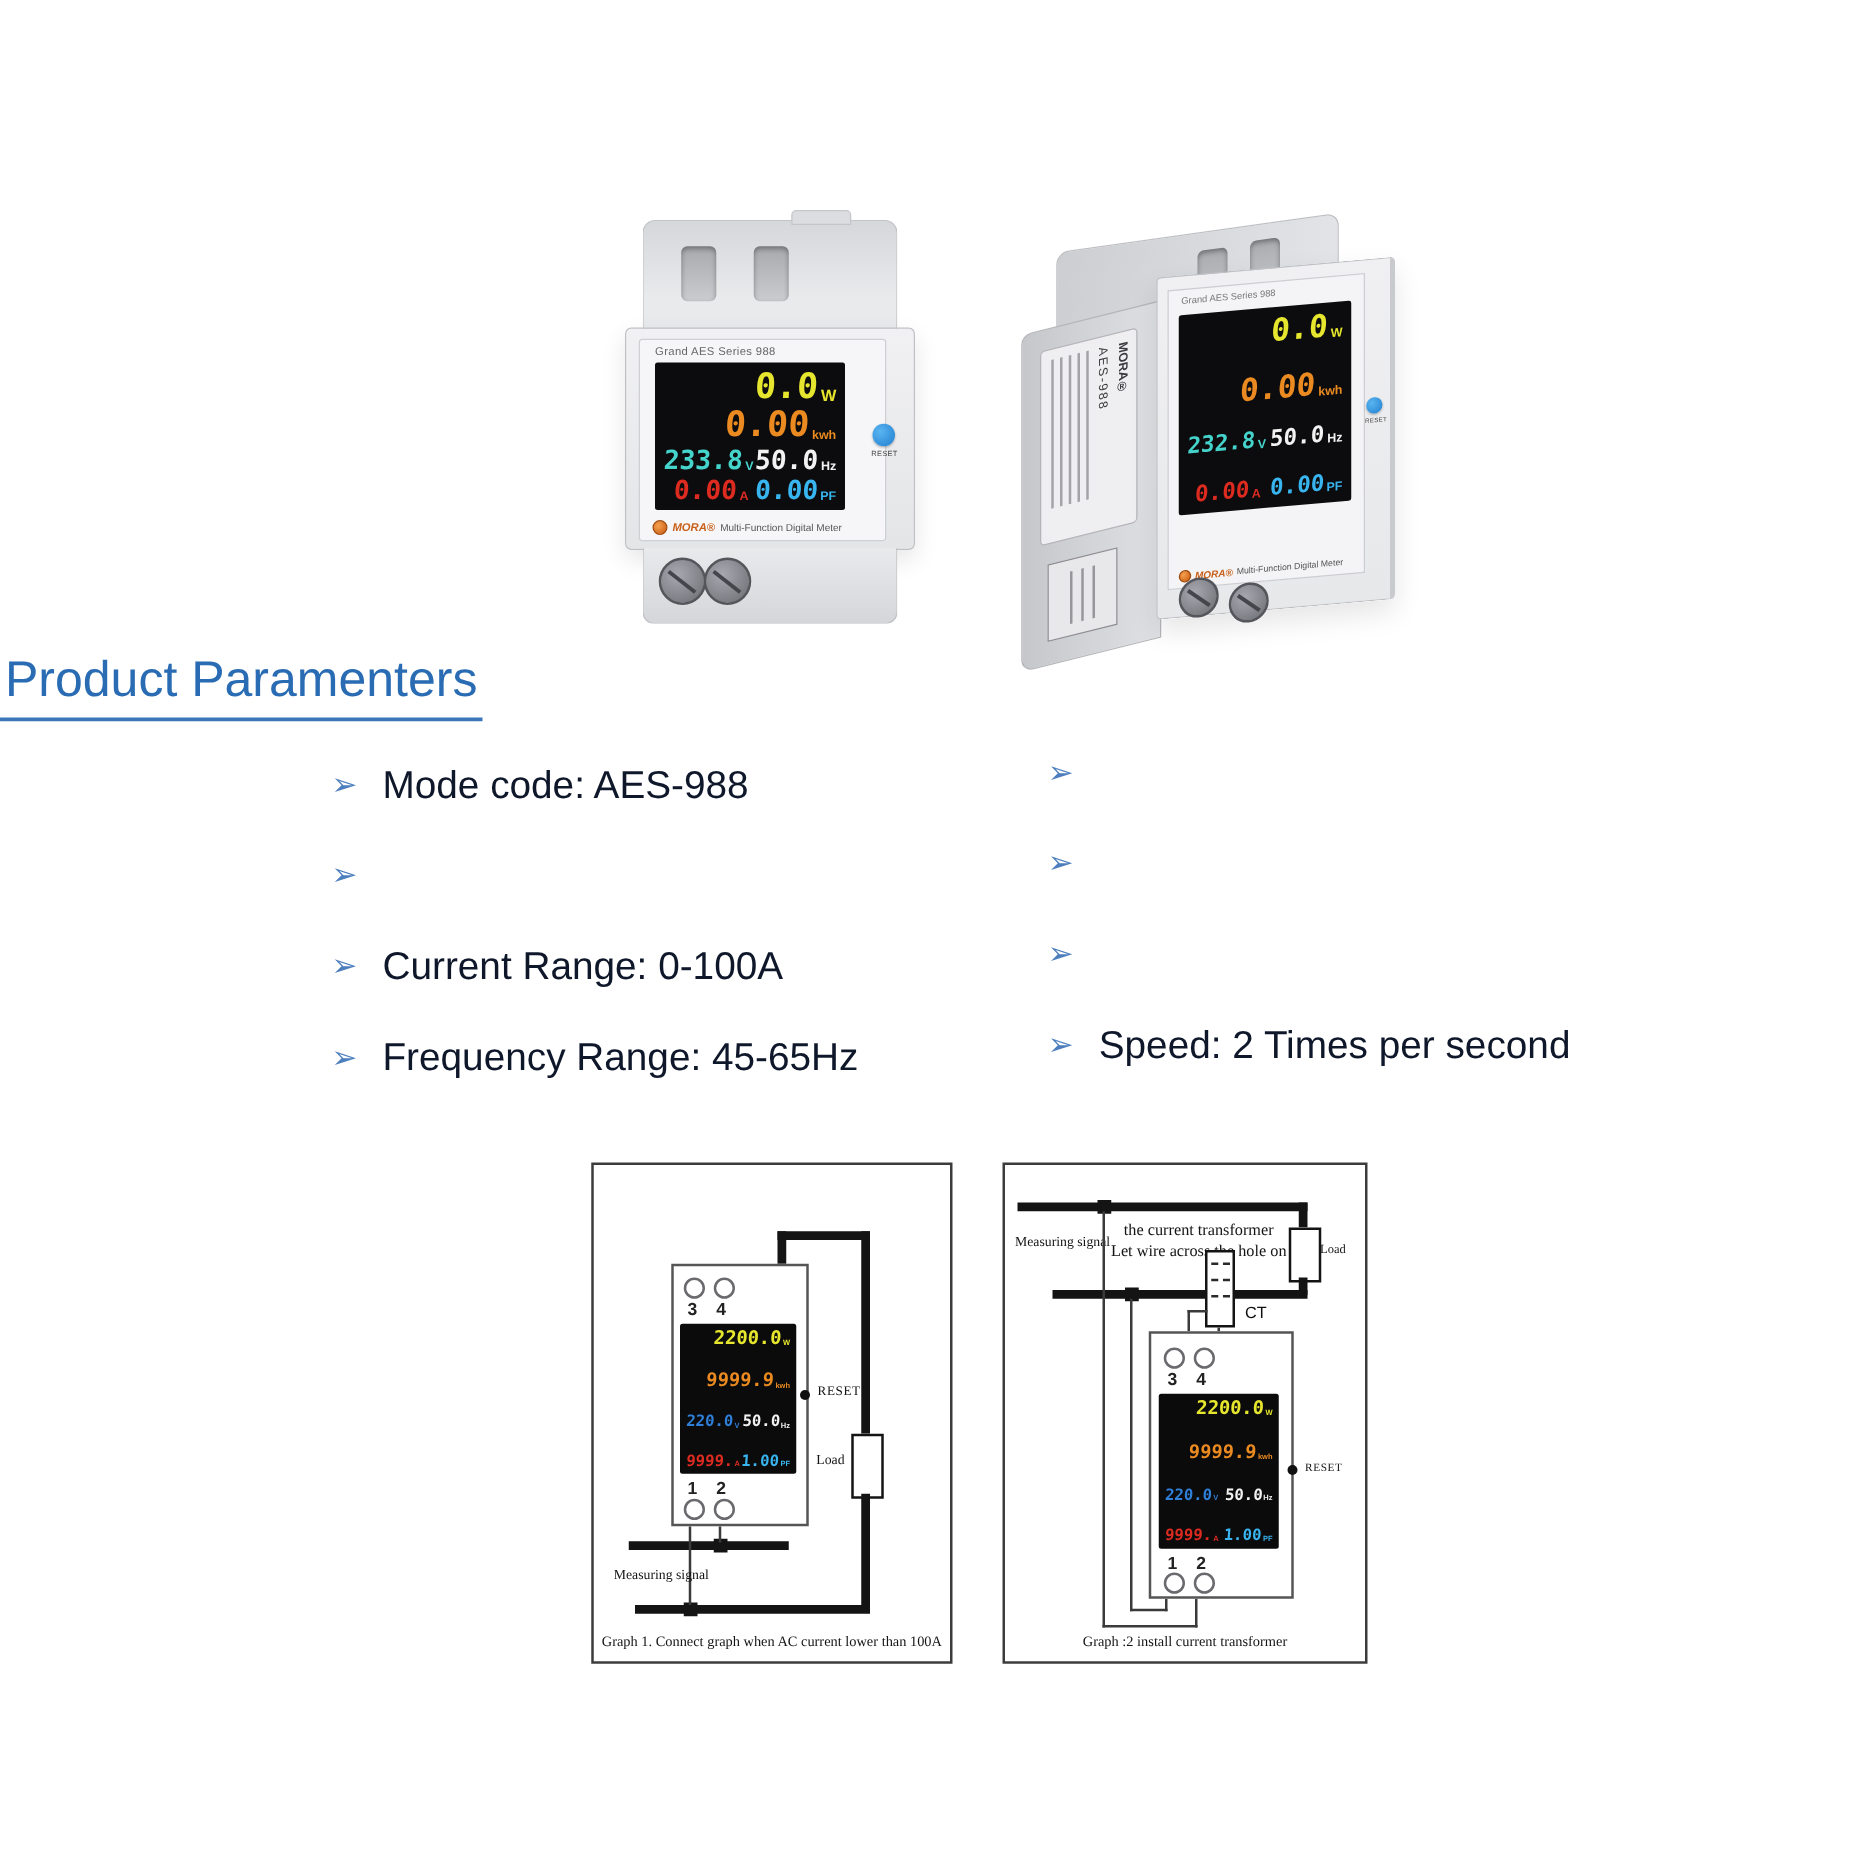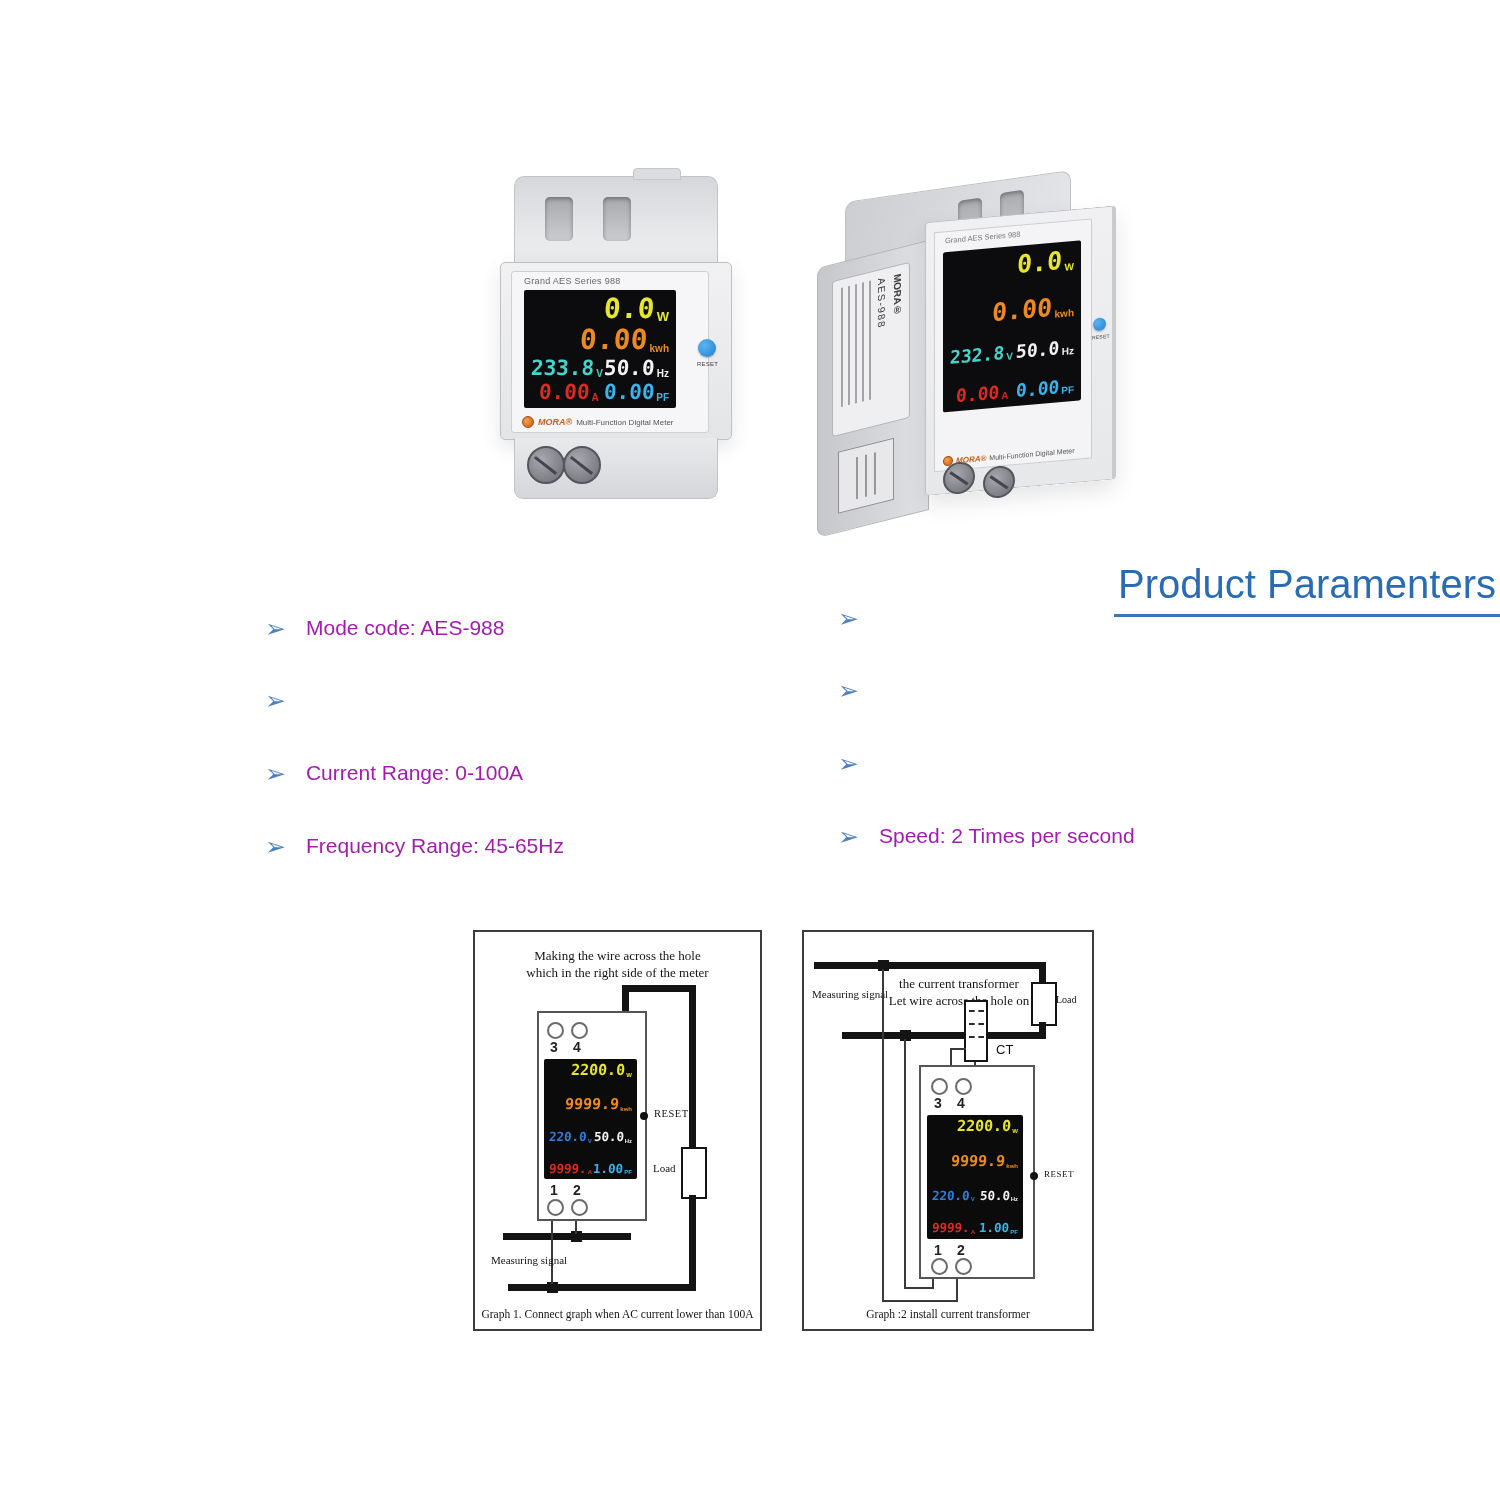--- a/index.html
+++ b/index.html
@@ -80,26 +80,26 @@
             box-shadow:0 10px 22px rgba(0,0,0,.10);}
   .p2-face{position:absolute;left:8px;top:10px;width:156px;height:238px;background:#f4f4f6;
            border:1px solid #cdced2;}
   .p-label-sm{position:absolute;left:10px;top:4px;font-size:7.5px;color:#777;}
   .brandrow-sm{position:absolute;left:8px;bottom:4px;display:flex;align-items:center;gap:3px;}
   .brandrow-sm .logo-dot{width:8px;height:8px;}
   .brandrow-sm .brand-name{font-size:8px;}
   .brandrow-sm .brand-tag{font-size:7px;}
 
   
-  .title-wrap{position:absolute;left:0;right:0;top:522px;text-align:right;margin-top:40px;}
+  .title-wrap{position:absolute;left:0;right:0;top:522px;text-align:left;}
   .title-text{display:inline-block;font-size:40px;color:#2a6cb3;padding:0 4px 7px 4px;
               border-bottom:3px solid #3a76b8;}
   .spec-row{position:absolute;display:flex;align-items:center;gap:20px;height:40px;}
   .spec-arrow{font-size:25px;color:#4d7fbe;line-height:1;}
-  .spec-text{font-size:21px;color:#a21caf;white-space:nowrap;}
+  .spec-text{font-size:31px;color:#0f172a;white-space:nowrap;}
 
   
   .dbox{position:absolute;background:#fff;border:2px solid #3c3c3c;}
   .d1{left:473px;top:930px;width:285px;height:397px;}
   .d2{left:802px;top:930px;width:288px;height:397px;}
   .dnote{position:absolute;text-align:center;font-family:"Liberation Serif",serif;
          font-size:13px;color:#141414;line-height:1.3;}
   .dcap{position:absolute;bottom:9px;left:0;width:100%;text-align:center;
         font-family:"Liberation Serif",serif;font-size:11.5px;color:#141414;}
   .dlabel{position:absolute;font-family:"Liberation Serif",serif;font-size:11px;color:#141414;
@@ -277,24 +277,20 @@
   </div>
   <div class="spec-row" style="left:838px;top:743px;">
     <span class="spec-arrow">➢</span>
   </div>
   <div class="spec-row" style="left:838px;top:816px;">
     <span class="spec-arrow">➢</span>
     <span class="spec-text">Speed: 2 Times per second</span>
   </div>
 
   <div class="dbox d1">
-    <div class="dnote" style="left:0;top:16px;width:100%;">
-      <div>Making the wire across the hole</div>
-      <div>which in the right side of the meter</div>
-    </div>
 
     <div class="w" style="left:147px;top:53px;width:7px;height:28px;"></div>
     <div class="w" style="left:147px;top:53px;width:74px;height:7px;"></div>
     <div class="w" style="left:214px;top:53px;width:7px;height:162px;"></div>
     <div class="loadbox" style="left:206px;top:215px;width:22px;height:48px;"></div>
     <div class="w" style="left:214px;top:263px;width:7px;height:95px;"></div>
     <div class="w" style="left:33px;top:352px;width:188px;height:7px;"></div>
     <div class="w" style="left:28px;top:301px;width:128px;height:7px;"></div>
     <div class="j" style="left:96px;top:299px;"></div>
     <div class="j" style="left:72px;top:350px;"></div>

